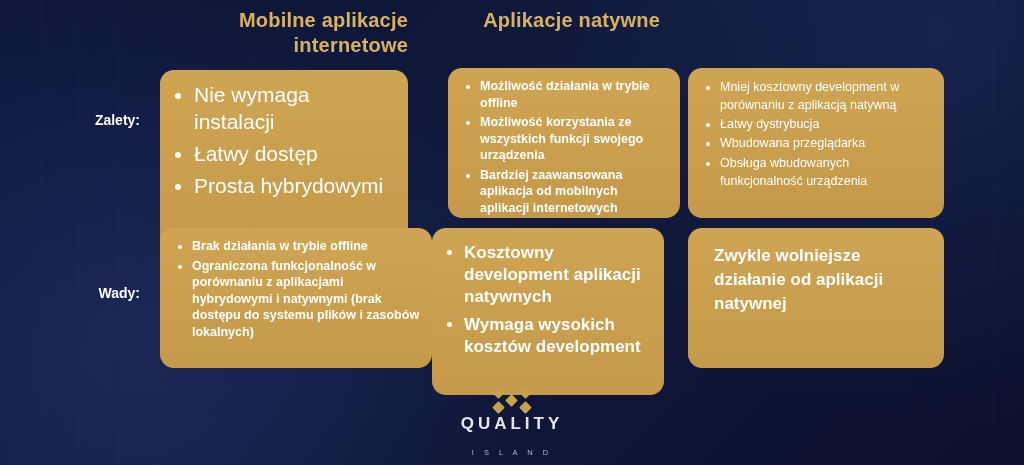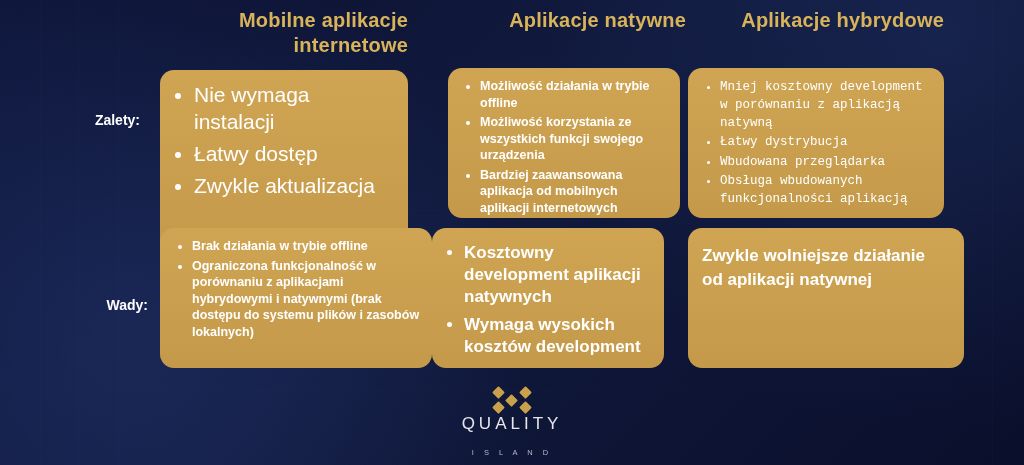--- a/index.html
+++ b/index.html
@@ -56,47 +56,47 @@
   .col-head {
     position: absolute;
     color: #d8b35a;
     font-weight: bold;
     text-align: right;
     line-height: 1.25;
     font-size: 20px;
     letter-spacing: 0.2px;
   }
   .head-1 { left: 160px; top: 8px;  width: 248px; }
-  .head-2 { left: 454px; top: 8px;  width: 232px; }
+  .head-2 { left: 428px; top: 8px;  width: 232px; }
   .head-3 { left: 688px; top: 8px;  width: 256px; }
 
   .row-label {
     position: absolute;
     color: #ffffff;
     font-weight: bold;
     font-size: 14px;
     text-align: right;
     width: 130px;
   }
   .label-zalety { left: 10px; top: 112px; }
-  .label-wady   { left: 18px; top: 285px; margin-top: 12px; }
+  .label-wady   { left: 10px; top: 285px; }
 
   .card {
     position: absolute;
     background: linear-gradient(180deg, #cfa554 0%, #c49a4a 100%);
     border-radius: 14px;
     box-sizing: border-box;
     color: #ffffff;
   }
   .card.box-1a { left: 160px; top: 70px;  width: 248px; height: 192px; padding: 12px 14px 10px 8px; }
   .card.box-2a { left: 448px; top: 68px;  width: 232px; height: 150px; padding: 10px 10px 8px 6px; }
-  .card.box-3a { left: 688px; top: 68px;  width: 256px; height: 150px; padding: 10px 12px 8px 6px; font-family: Liberation Mono, monospace; }
+  .card.box-3a { left: 688px; top: 68px;  width: 256px; height: 150px; padding: 10px 12px 8px 6px; }
   .card.box-1b { left: 160px; top: 228px; width: 272px; height: 140px; padding: 10px 10px 8px 6px; }
-  .card.box-2b { left: 432px; top: 228px; width: 232px; height: 140px; padding: 14px 12px 8px 6px; }
-  .card.box-3b { left: 688px; top: 228px; width: 276px; height: 140px; padding: 16px 14px; }
+  .card.box-2b { left: 432px; top: 228px; width: 232px; height: 167px; padding: 14px 12px 8px 6px; }
+  .card.box-3b { left: 688px; top: 228px; width: 256px; height: 140px; padding: 16px 26px; }
 
   ul.bullets {
     margin: 0;
     padding-left: 26px;
     list-style: disc;
   }
   ul.bullets li {
     margin: 0 0 2px 0;
     padding: 0;
   }
@@ -152,21 +152,21 @@
   }
   .d1 { left: 4px;  top: 2px; }
   .d2 { left: 31px; top: 2px; }
   .d3 { left: 17px; top: 10px; }
   .d4 { left: 4px;  top: 17px; }
   .d5 { left: 31px; top: 17px; }
   .logo-name {
     color: #e7e7ea;
     font-size: 17px;
     letter-spacing: 4px;
-    font-weight: normal;
+    font-weight: bold;
   }
   .logo-sub {
     color: #b9b9c4;
     font-size: 7.5px;
     letter-spacing: 4px;
     margin-top: 14px;
   }
 </style>
 </head>
 <body>
@@ -179,47 +179,46 @@
     <div class="grid-col" style="left:78px"></div>
     <div class="grid-col" style="left:118px"></div>
     <div class="grid-col" style="left:992px"></div>
     <div class="grid-row" style="top:60px"></div>
     <div class="grid-row" style="top:210px"></div>
     <div class="grid-row" style="top:390px"></div>
   </div>
 
   <div class="col-head head-1">Mobilne aplikacje internetowe</div>
   <div class="col-head head-2">Aplikacje natywne</div>
-  <div class="col-head head-3">Aplikacje hybrydowe</div>
 
   <div class="row-label label-zalety">Zalety:</div>
   <div class="row-label label-wady">Wady:</div>
 
   <div class="card box-1a">
     <ul class="bullets big">
       <li>Nie wymaga instalacji</li>
       <li>Łatwy dostęp</li>
-      <li>Zwykle aktualizacja</li>
+      <li>Prosta hybrydowymi</li>
     </ul>
   </div>
 
   <div class="card box-2a">
     <ul class="bullets small">
       <li>Możliwość działania w trybie offline</li>
       <li>Możliwość korzystania ze wszystkich funkcji swojego urządzenia</li>
       <li>Bardziej zaawansowana aplikacja od mobilnych aplikacji internetowych</li>
     </ul>
   </div>
 
   <div class="card box-3a">
     <ul class="bullets smallnormal">
       <li>Mniej kosztowny development w porównaniu z aplikacją natywną</li>
       <li>Łatwy dystrybucja</li>
       <li>Wbudowana przeglądarka</li>
-      <li>Obsługa wbudowanych funkcjonalności aplikacją</li>
+      <li>Obsługa wbudowanych funkcjonalność urządzenia</li>
     </ul>
   </div>
 
   <div class="card box-1b">
     <ul class="bullets small">
       <li>Brak działania w trybie offline</li>
       <li>Ograniczona funkcjonalność w porównaniu z aplikacjami hybrydowymi i natywnymi (brak dostępu do systemu plików i zasobów lokalnych)</li>
     </ul>
   </div>
 

